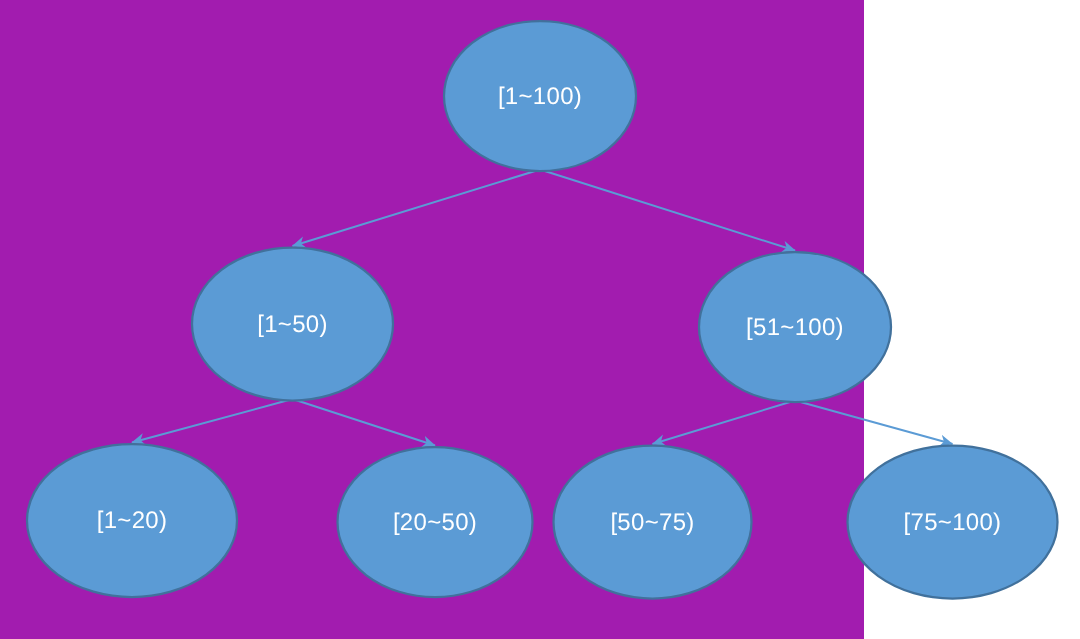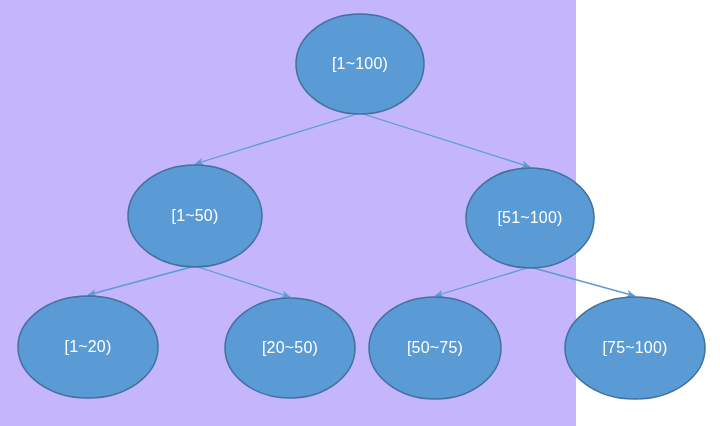--- a/index.html
+++ b/index.html
@@ -8,21 +8,21 @@
     width: 720px;
     height: 426px;
     background: #ffffff;
     overflow: hidden;
     font-family: "Liberation Sans", sans-serif;
   }
   .canvas {
     position: relative;
     width: 576px;
     height: 426px;
-    background: #c4b5fd;
+    background: #a21caf;
   }
   svg {
     display: block;
   }
   .node-label {
     font-family: "Liberation Sans", sans-serif;
     font-size: 16px;
     font-weight: 400;
     letter-spacing: 0.2px;
   }

